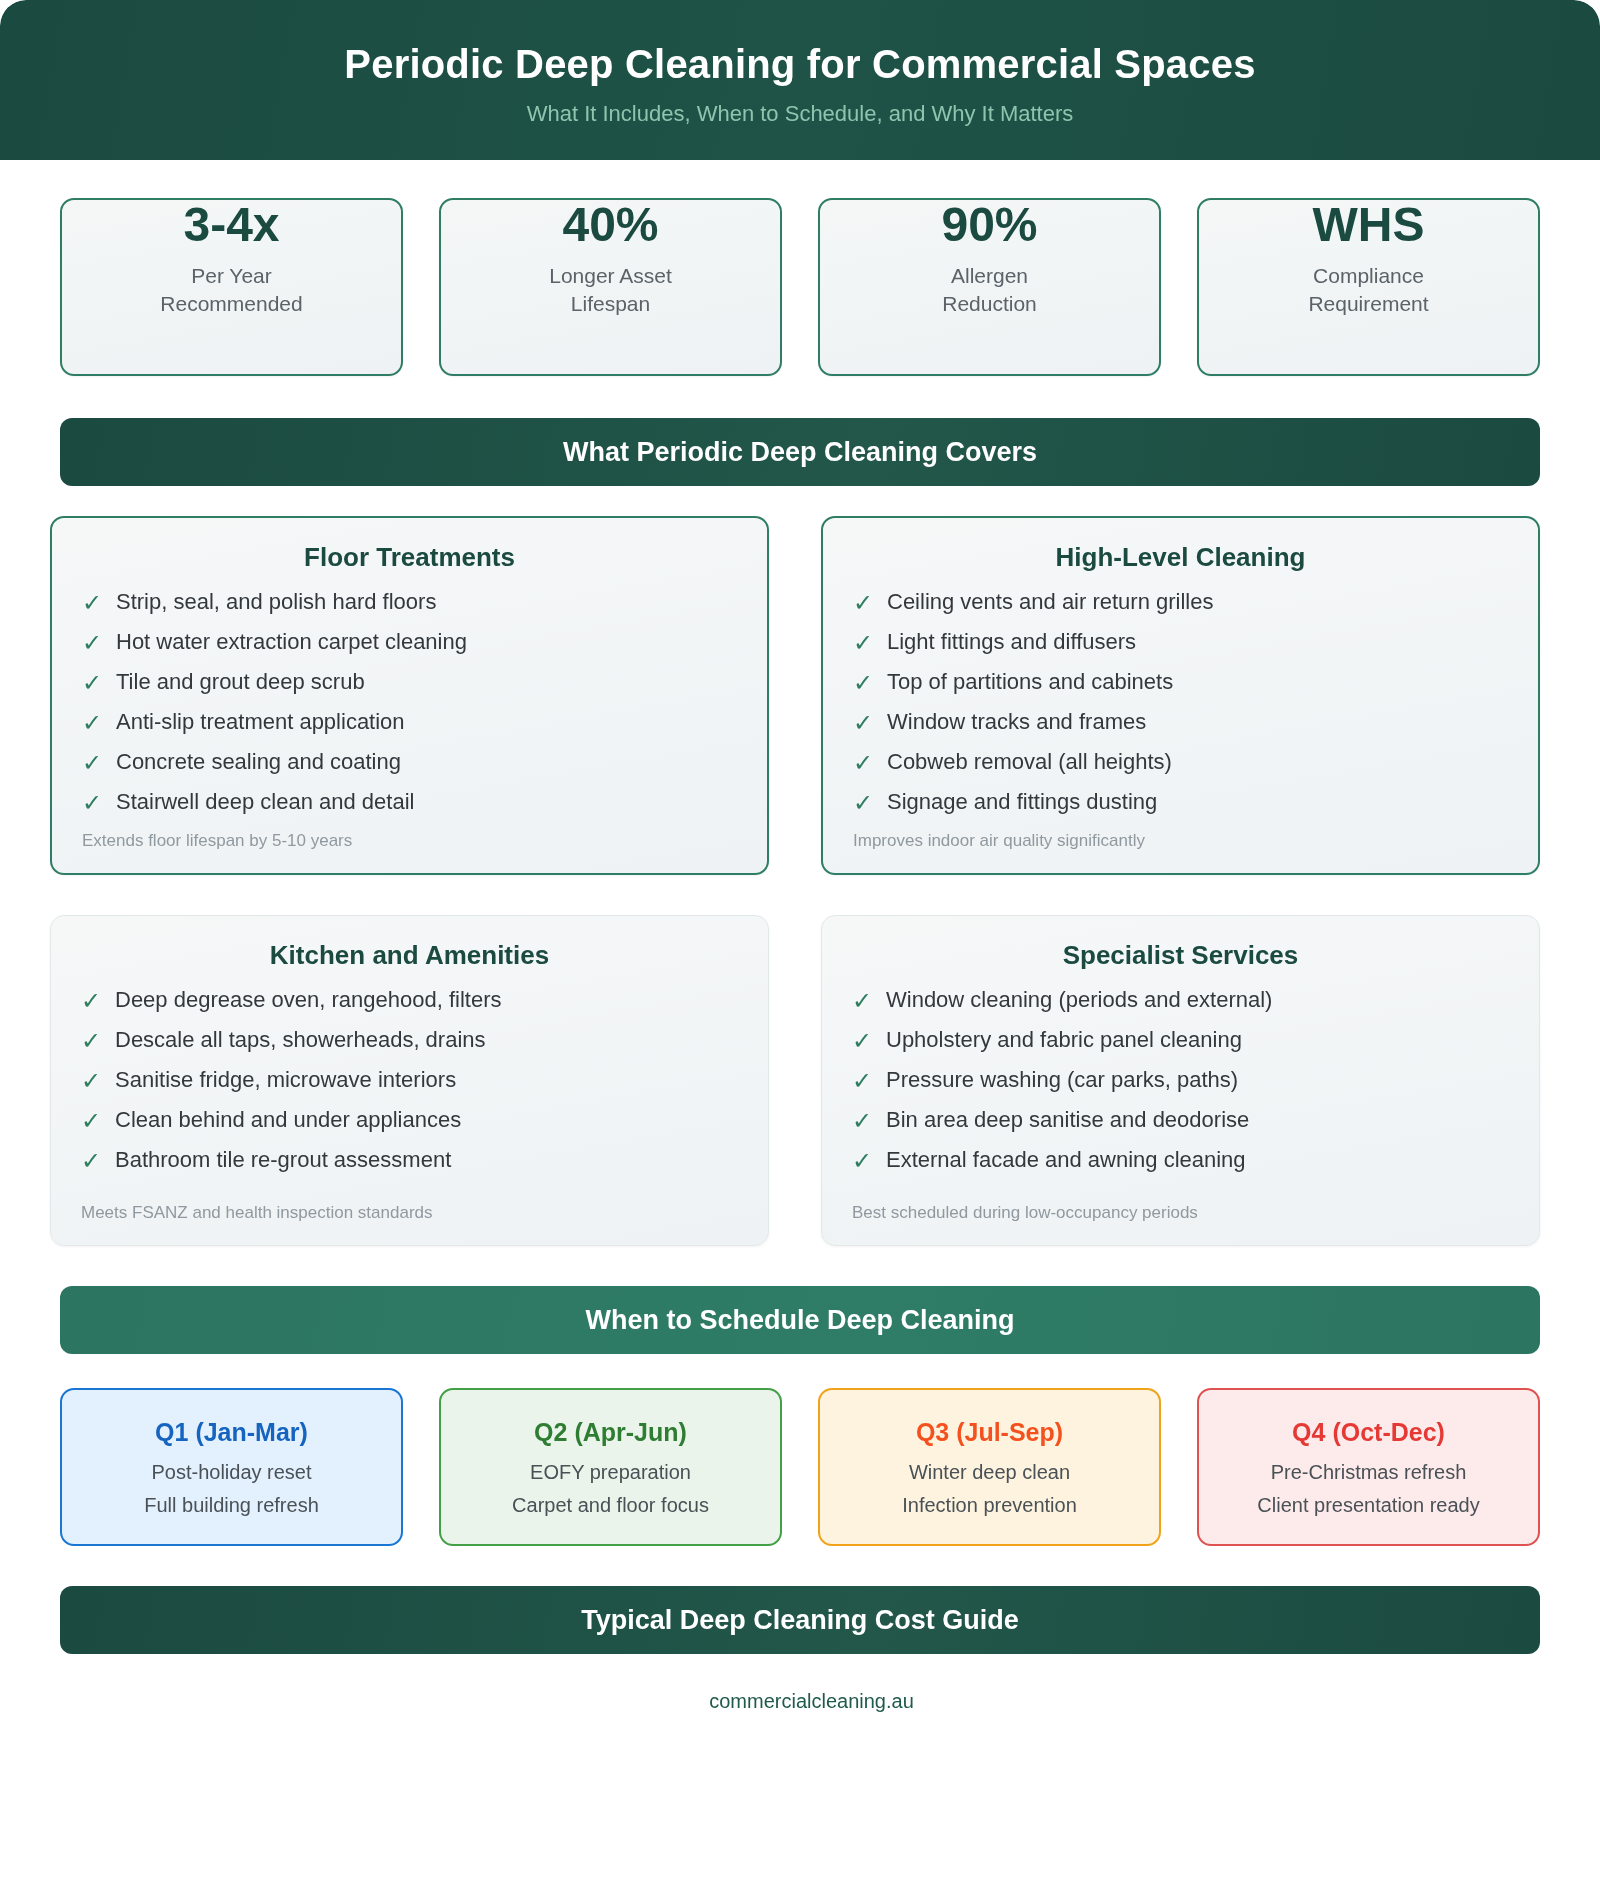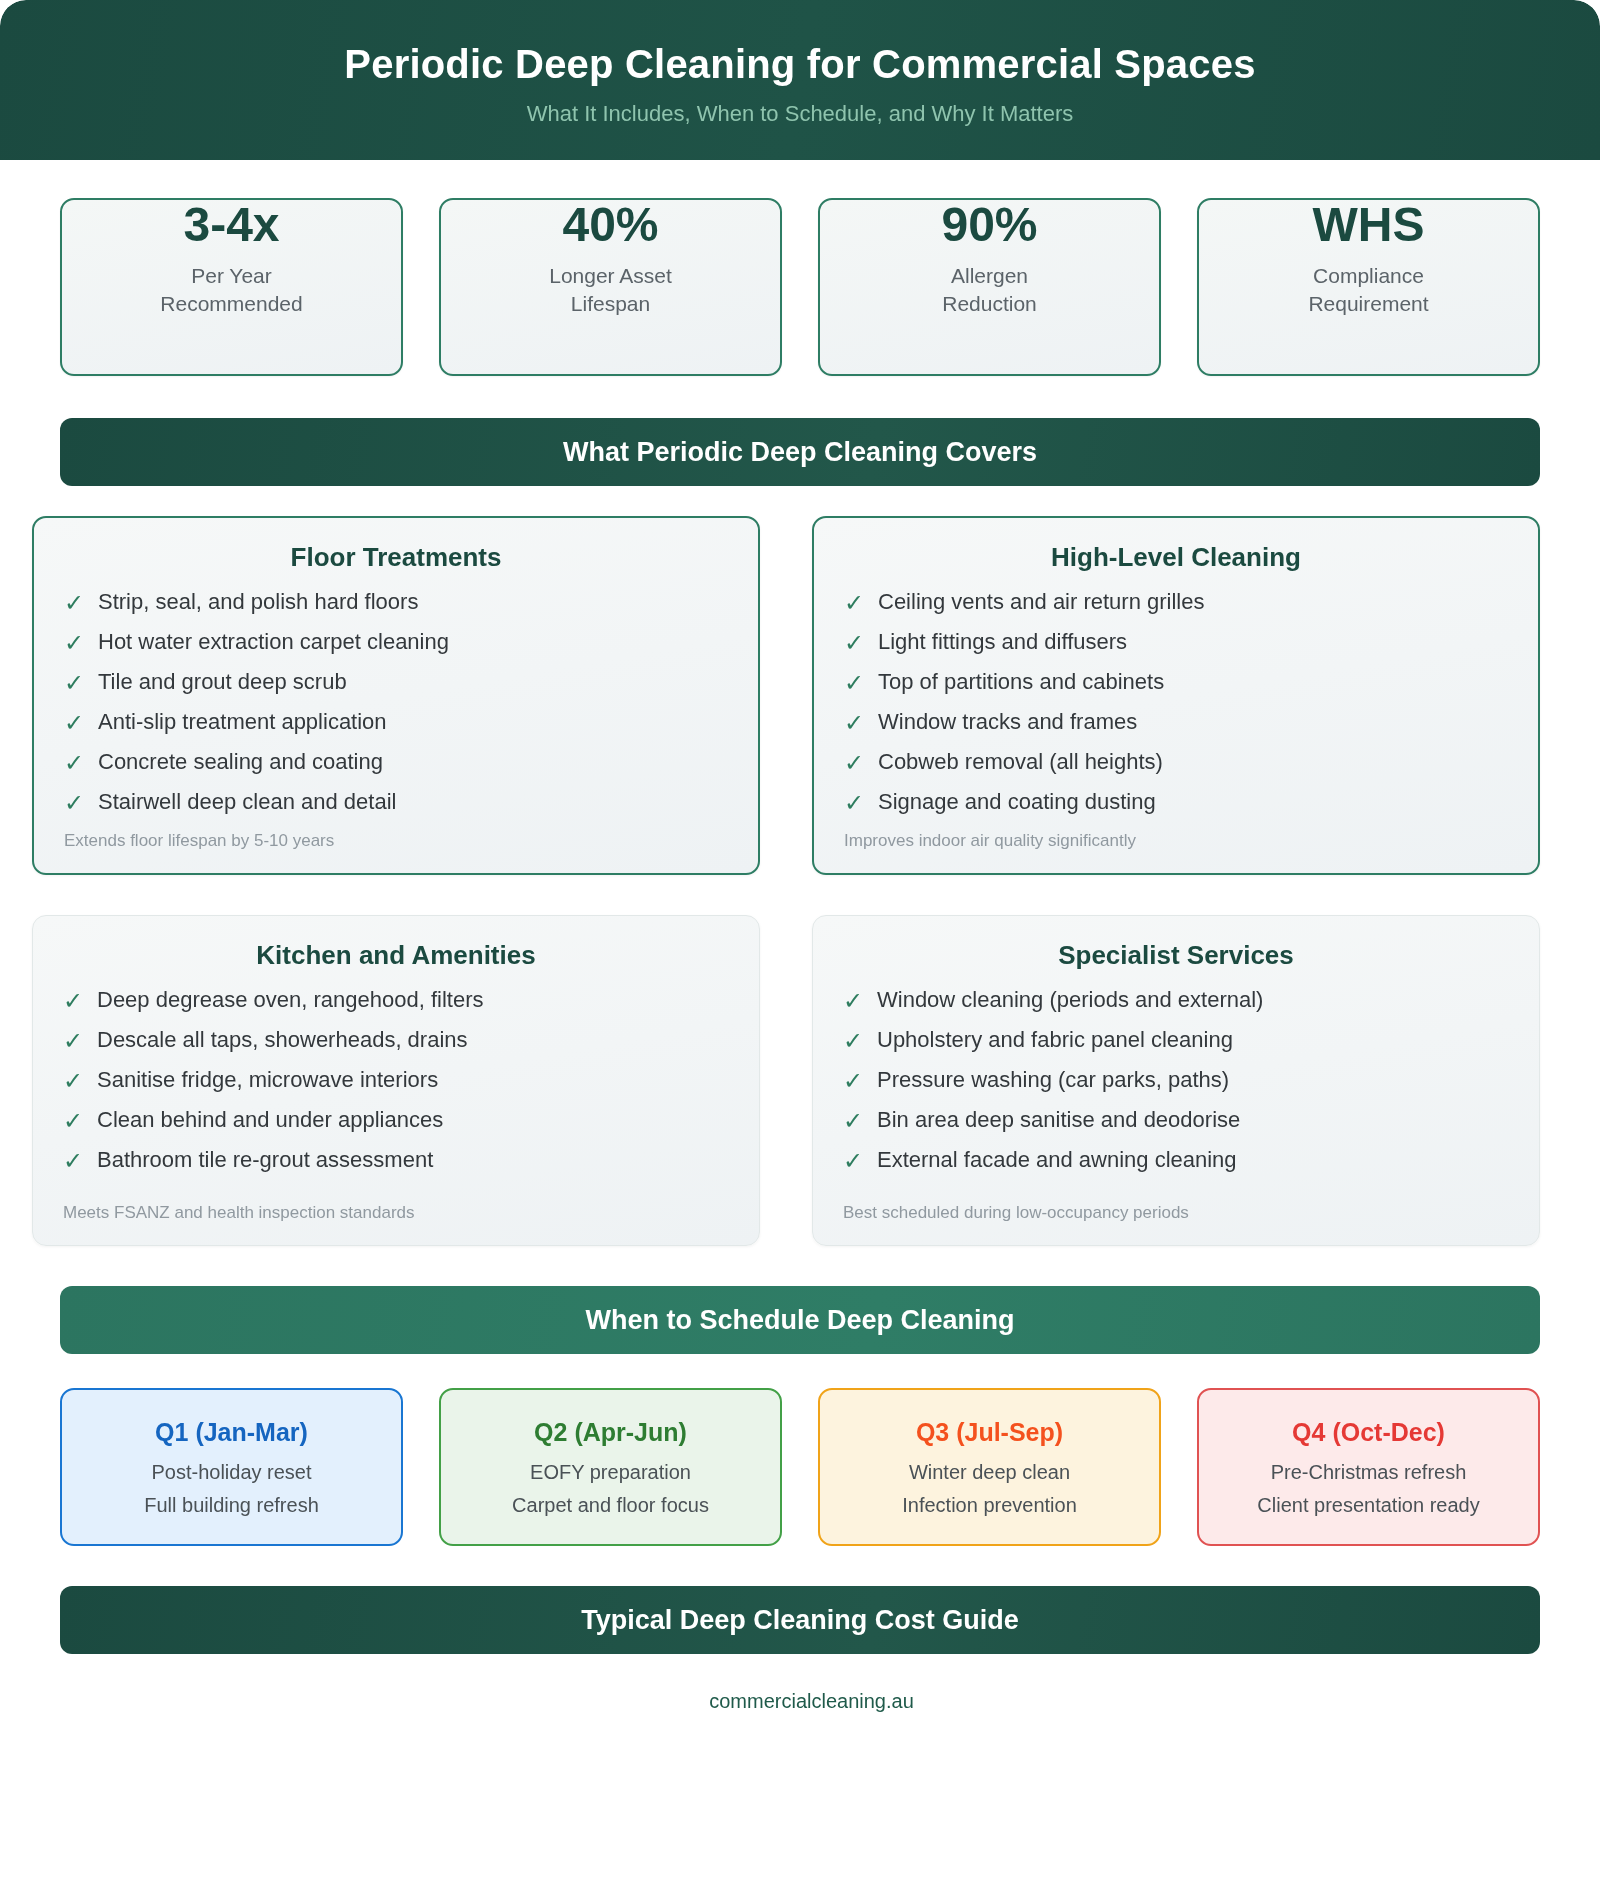--- a/index.html
+++ b/index.html
@@ -88,21 +88,21 @@
     font-weight: bold;
   }
   .banner-dark { background: linear-gradient(100deg, #1b4a40 0%, #22574a 55%, #1b4a40 100%); }
   .banner-mid  { background: linear-gradient(100deg, #2c7560 0%, #2f7d66 55%, #2c7560 100%); }
 
   
   .card-grid {
     display: grid;
     grid-template-columns: 1fr 1fr;
     gap: 40px 52px;
-    padding: 30px 60px 0 32px;
+    padding: 30px 60px 0 50px;
   }
   .info-card {
     border-radius: 14px;
     background: linear-gradient(170deg, #f6f8f8 0%, #eef2f4 100%);
     padding: 24px 30px 22px 30px;
     box-shadow: 0 1px 3px rgba(0,0,0,0.05);
   }
   .info-card.accent { border: 2px solid #2e7d64; }
   .info-card.plain  { border: 1px solid #e2e8e8; }
   .card-title {
@@ -283,21 +283,21 @@
         <li class="item-row">
           <span class="check-icon">✓</span>
           <span class="item-text">Window tracks and frames</span>
         </li>
         <li class="item-row">
           <span class="check-icon">✓</span>
           <span class="item-text">Cobweb removal (all heights)</span>
         </li>
         <li class="item-row">
           <span class="check-icon">✓</span>
-          <span class="item-text">Signage and coating dusting</span>
+          <span class="item-text">Signage and fittings dusting</span>
         </li>
       </ul>
       <div class="card-note">Improves indoor air quality significantly</div>
     </div>
 
     <div class="info-card plain">
       <div class="card-title">Kitchen and Amenities</div>
       <ul class="item-list">
         <li class="item-row">
           <span class="check-icon">✓</span>

